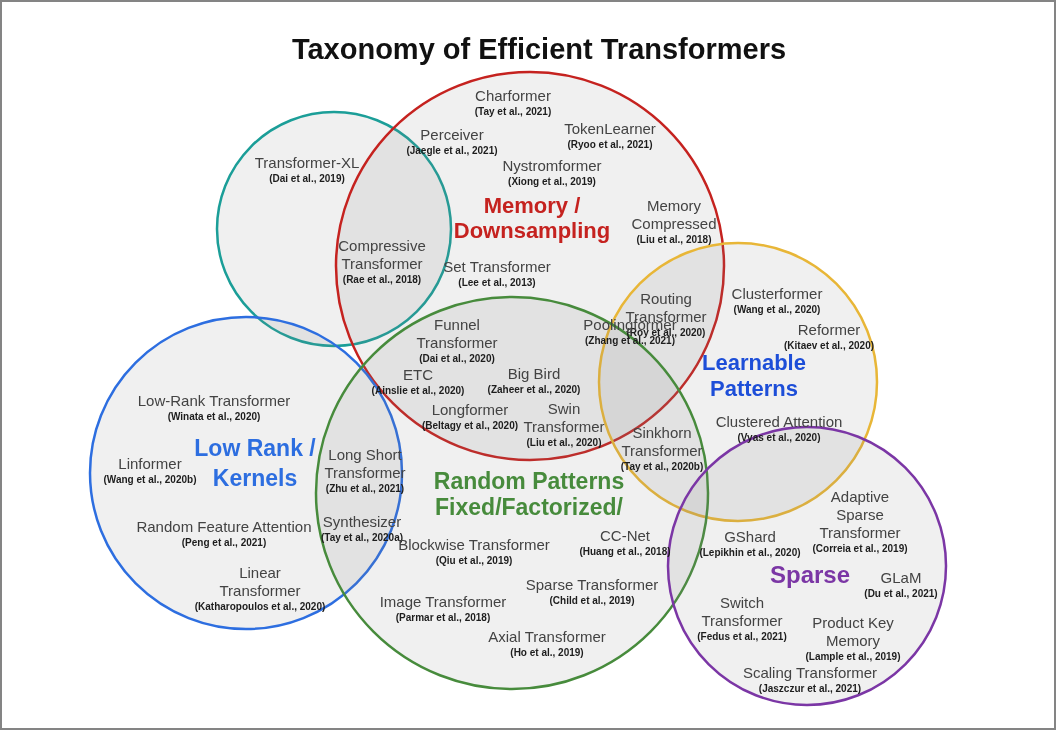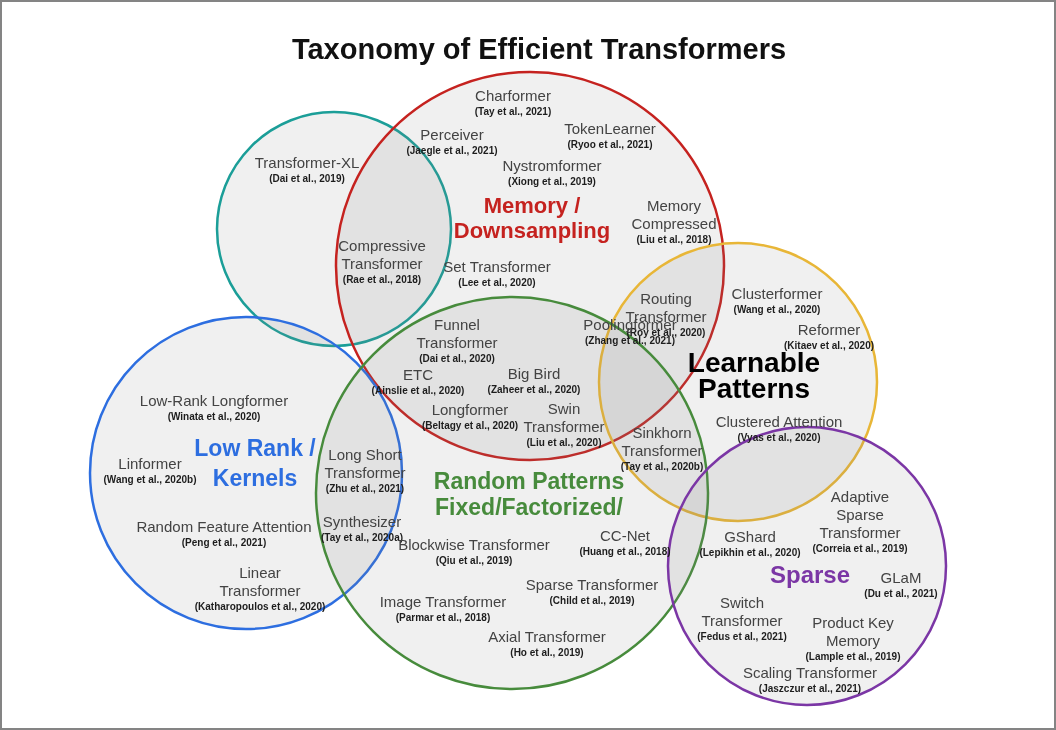--- a/index.html
+++ b/index.html
@@ -36,21 +36,21 @@
       <circle cx="736" cy="380" r="139" fill="rgba(128,128,128,0.12)" stroke="#e8b637" stroke-width="2.5"></circle>
       <circle cx="244" cy="471" r="156" fill="rgba(128,128,128,0.12)" stroke="#2d6ee0" stroke-width="2.5"></circle>
       <circle cx="510" cy="491" r="196" fill="rgba(128,128,128,0.12)" stroke="#478b3c" stroke-width="2.5"></circle>
       <circle cx="805" cy="564" r="139" fill="rgba(128,128,128,0.12)" stroke="#7b36a5" stroke-width="2.5"></circle>
     </svg>
   <div class="label-layer" id="label-layer">
       <div class="cat-label" style="left: 530px; top: 216px; color: rgb(197, 34, 31); font-size: 22px; line-height: 25px;">
         <div>Memory /</div>
         <div>Downsampling</div>
       </div>
-      <div class="cat-label" style="left: 752px; top: 374px; color: #000000; font-size: 28px; line-height: 26px;">
+      <div class="cat-label" style="left: 752px; top: 374px; color: #1d4ed8; font-size: 22px; line-height: 26px;">
         <div>Learnable</div>
         <div>Patterns</div>
       </div>
       <div class="cat-label" style="left: 253px; top: 461px; color: rgb(45, 110, 224); font-size: 23px; line-height: 30px;">
         <div>Low Rank /</div>
         <div>Kernels</div>
       </div>
       <div class="cat-label" style="left: 527px; top: 492px; color: rgb(71, 139, 60); font-size: 23px; line-height: 26px;">
         <div>Random Patterns</div>
         <div>Fixed/Factorized/</div>
@@ -83,21 +83,21 @@
         <div class="name">Nystromformer</div>
         <div class="cite">(Xiong et al., 2019)</div>
       </div>
       <div class="model" style="left: 672px; top: 219px;">
         <div class="name">Memory</div>
         <div class="name">Compressed</div>
         <div class="cite">(Liu et al., 2018)</div>
       </div>
       <div class="model" style="left: 495px; top: 271px;">
         <div class="name">Set Transformer</div>
-        <div class="cite">(Lee et al., 2020)</div>
+        <div class="cite">(Lee et al., 2013)</div>
       </div>
       <div class="model" style="left: 664px; top: 312px;">
         <div class="name">Routing</div>
         <div class="name">Transformer</div>
         <div class="cite">(Roy et al., 2020)</div>
       </div>
       <div class="model" style="left: 660px; top: 446px;">
         <div class="name">Sinkhorn</div>
         <div class="name">Transformer</div>
         <div class="cite">(Tay et al., 2020b)</div>
@@ -134,21 +134,21 @@
       </div>
       <div class="model" style="left: 827px; top: 334px;">
         <div class="name">Reformer</div>
         <div class="cite">(Kitaev et al., 2020)</div>
       </div>
       <div class="model" style="left: 777px; top: 426px;">
         <div class="name">Clustered Attention</div>
         <div class="cite">(Vyas et al., 2020)</div>
       </div>
       <div class="model" style="left: 212px; top: 405px;">
-        <div class="name">Low-Rank Longformer</div>
+        <div class="name">Low-Rank Transformer</div>
         <div class="cite">(Winata et al., 2020)</div>
       </div>
       <div class="model" style="left: 148px; top: 468px;">
         <div class="name">Linformer</div>
         <div class="cite">(Wang et al., 2020b)</div>
       </div>
       <div class="model" style="left: 222px; top: 531px;">
         <div class="name">Random Feature Attention</div>
         <div class="cite">(Peng et al., 2021)</div>
       </div>

